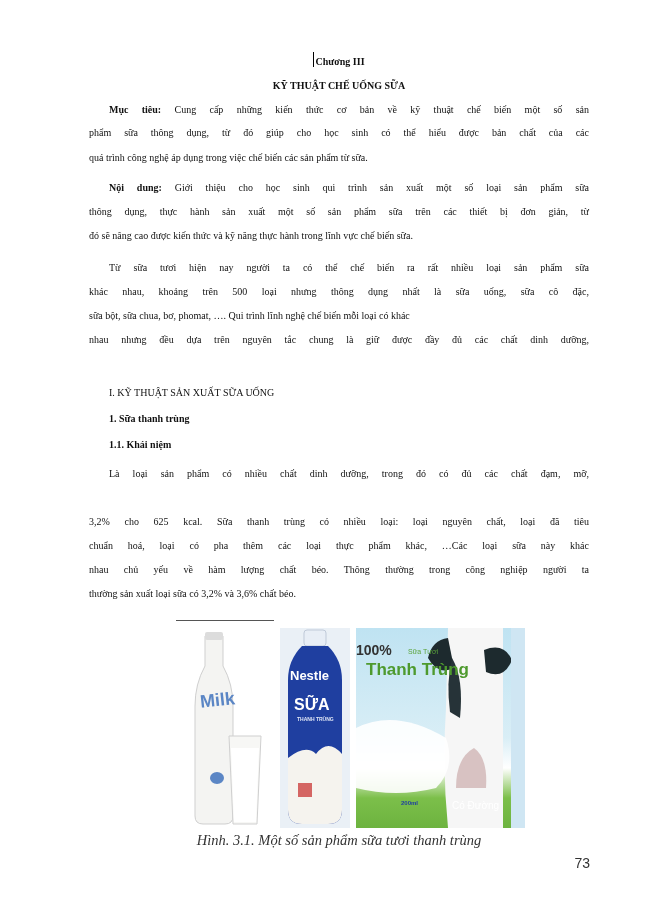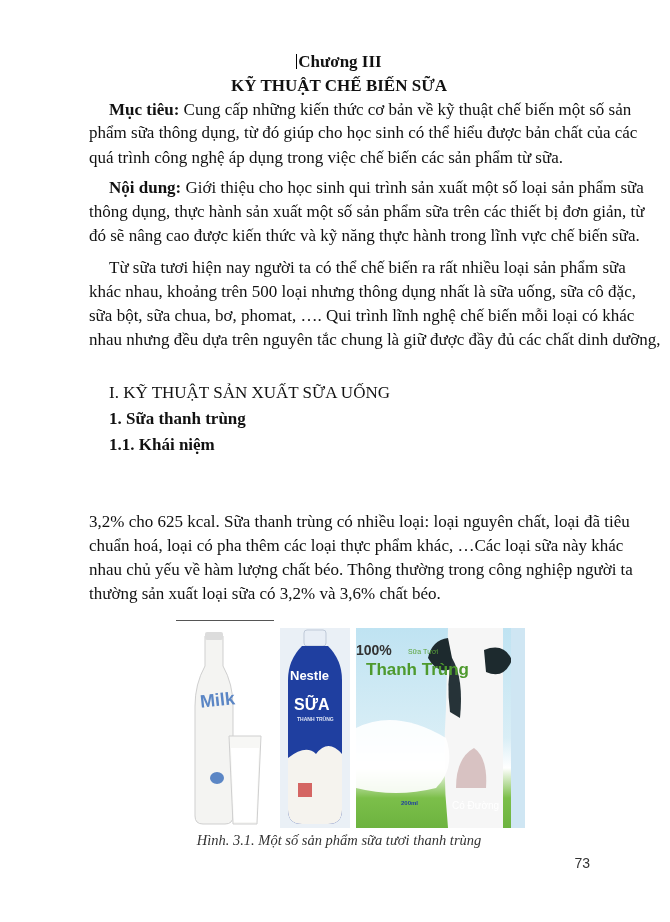--- a/index.html
+++ b/index.html
@@ -1,19 +1,19 @@
 <!DOCTYPE html>
 <html><head>
 <meta charset="utf-8">
 <style>
   html, body { margin: 0; padding: 0; background: #ffffff; }
   body { width: 670px; height: 922px; position: relative; overflow: hidden;
          font-family: "Liberation Serif", "DejaVu Serif", serif; color: #111; }
   .page { position: absolute; left: 0; top: 0; width: 670px; height: 922px; }
-  .line { position: absolute; left: 89px; width: 500px; font-size: 17px; line-height: 24px; white-space: nowrap; }
+  .line { position: absolute; left: 89px; width: 500px; font-size: 10px; line-height: 24px; white-space: nowrap; }
   .center { text-align: center; left: 89px; width: 500px; }
   .bold { font-weight: bold; }
   .justify { text-align: justify; text-align-last: justify; }
   .indent { padding-left: 20px; box-sizing: border-box; }
   .cursor { display: inline-block; width: 1px; height: 15px; background: #000; vertical-align: -2px; margin-right: 1px; }
   .figure { position: absolute; left: 175px; top: 628px; width: 350px; height: 200px; }
   .fig-rule { position: absolute; left: 176px; top: 620px; width: 98px; height: 1px; background: #555; }
   .photo { position: absolute; top: 0; height: 200px; overflow: hidden; }
   .p1 { left: 0; width: 100px; background: #fff; }
   .p2 { left: 105px; width: 70px; background: #eaf0f6; }
@@ -21,39 +21,40 @@
   .caption { position: absolute; left: 89px; width: 500px; top: 832px; text-align: center; font-style: italic; font-size: 14.5px; color: #333; }
   .pagenum { position: absolute; left: 560px; top: 855px; width: 30px; text-align: right; font-family: "Liberation Sans", sans-serif; font-size: 14px; color: #333; }
   .img-text { position: absolute; font-family: "Liberation Sans", sans-serif; font-weight: bold; }
 </style>
 </head>
 <body>
 
 <div class="page">
 
   <div class="line center bold" style="top:50px;"><span class="cursor"></span><span>Chương III</span></div>
-  <div class="line center bold" style="top:74px;">KỸ THUẬT CHẾ BIẾN SỮA</div>
+  <div class="line center bold" style="top:74px;">KỸ THUẬT CHẾ UỐNG SỮA</div>
 
   <div class="line indent justify" style="top:98px;"><b>Mục tiêu:</b><span> Cung cấp những kiến thức cơ bản về kỹ thuật chế biến một số sản</span></div>
   <div class="line justify" style="top:121px;">phẩm sữa thông dụng, từ đó giúp cho học sinh có thể hiểu được bản chất của các</div>
   <div class="line" style="top:146px;">quá trình công nghệ áp dụng trong việc chế biến các sản phẩm từ sữa.</div>
 
   <div class="line justify" style="top:200px;">thông dụng, thực hành sản xuất một số sản phẩm sữa trên các thiết bị đơn giản, từ</div>
   <div class="line indent justify" style="top:176px;"><b>Nội dung:</b><span> Giới thiệu cho học sinh qui trình sản xuất một số loại sản phẩm sữa</span></div>
   <div class="line" style="top:224px;">đó sẽ nâng cao được kiến thức và kỹ năng thực hành trong lĩnh vực chế biến sữa.</div>
 
   <div class="line indent justify" style="top:256px;">Từ sữa tươi hiện nay người ta có thể chế biến ra rất nhiều loại sản phẩm sữa</div>
   <div class="line justify" style="top:280px;">khác nhau, khoảng trên 500 loại nhưng thông dụng nhất là sữa uống, sữa cô đặc,</div>
   <div class="line" style="top:304px;">sữa bột, sữa chua, bơ, phomat, …. Qui trình lĩnh nghệ chế biến mỗi loại có khác</div>
   <div class="line justify" style="top:328px;">nhau nhưng đều dựa trên nguyên tắc chung là giữ được đầy đủ các chất dinh dưỡng,</div>
 
   <div class="line indent" style="top:381px;">I. KỸ THUẬT SẢN XUẤT SỮA UỐNG</div>
   <div class="line indent bold" style="top:407px;">1. Sữa thanh trùng</div>
   <div class="line indent bold" style="top:433px;">1.1. Khái niệm</div>
 
+  <div class="line indent justify" style="top:462px;">Là loại sản phẩm có nhiều chất dinh dưỡng, trong đó có đủ các chất đạm, mỡ,</div>
   <div class="line justify" style="top:510px;">3,2% cho 625 kcal. Sữa thanh trùng có nhiều loại: loại nguyên chất, loại đã tiêu</div>
   <div class="line justify" style="top:534px;">chuẩn hoá, loại có pha thêm các loại thực phẩm khác, …Các loại sữa này khác</div>
   <div class="line justify" style="top:558px;">nhau chủ yếu về hàm lượng chất béo. Thông thường trong công nghiệp người ta</div>
   <div class="line" style="top:582px;">thường sản xuất loại sữa có 3,2% và 3,6% chất béo.</div>
 
   <div class="fig-rule"></div>
 
   <div class="figure">
 
     <div class="photo p1">

